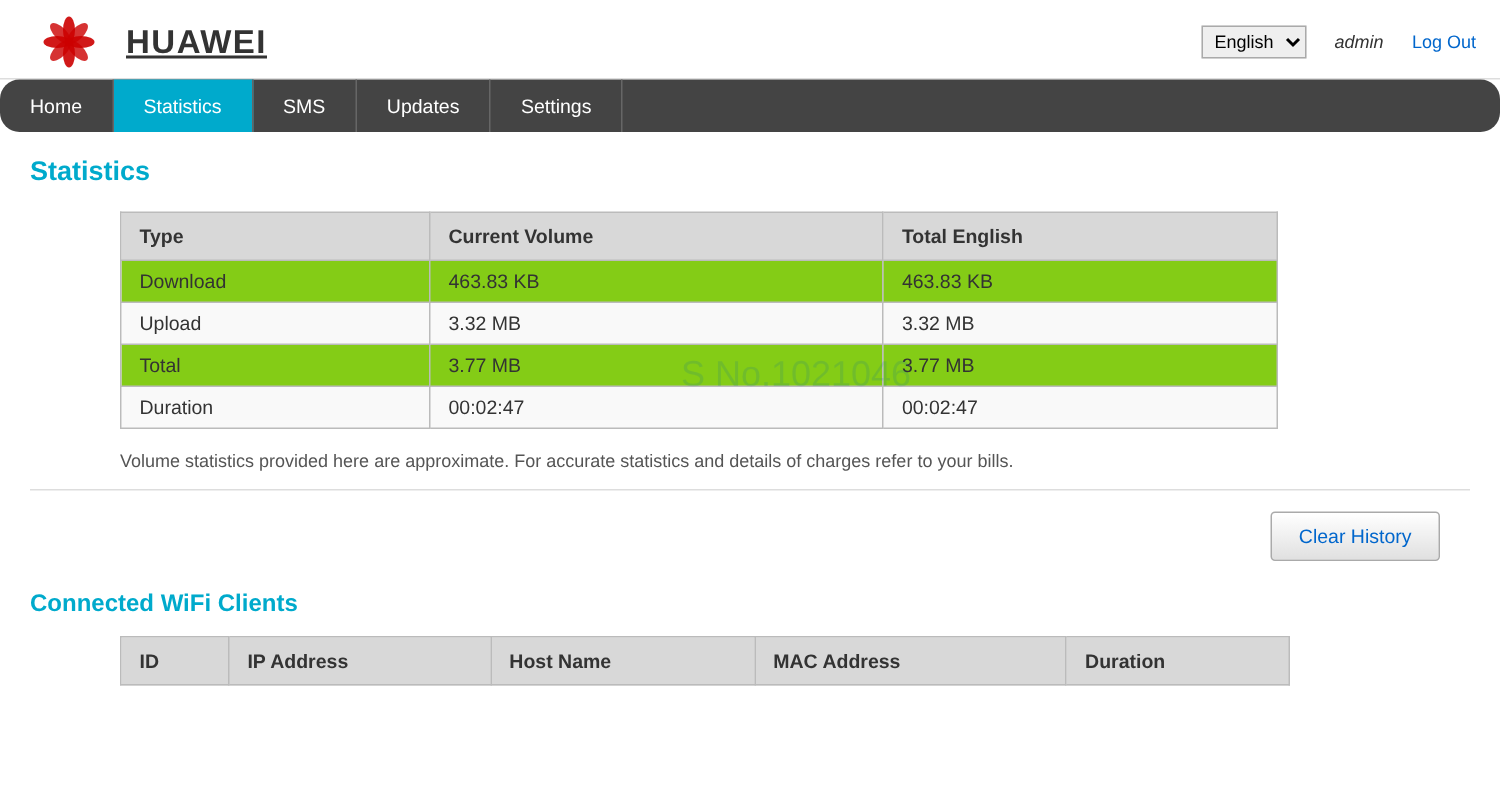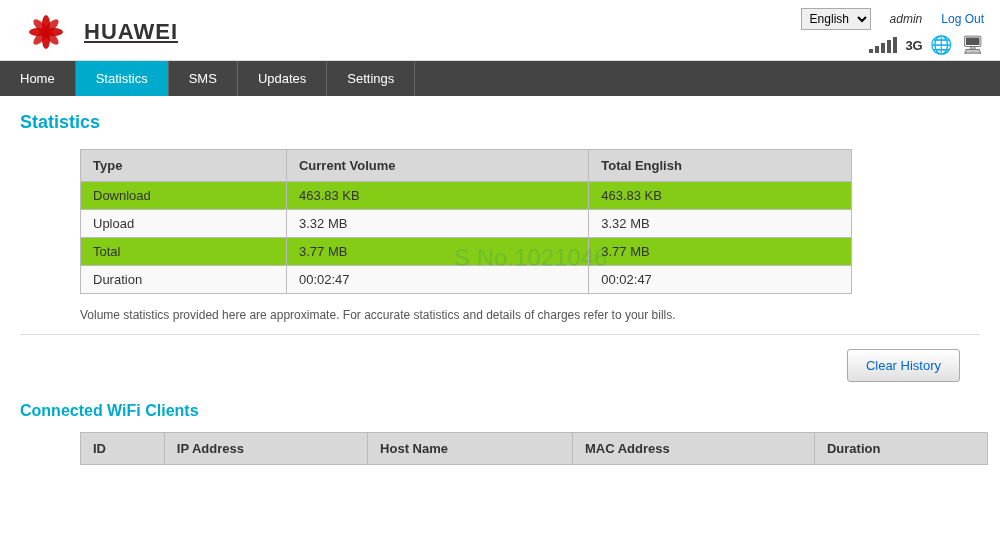--- a/index.html
+++ b/index.html
@@ -20,21 +20,21 @@
     .bar { background: #555; width: 4px; }
     .bar-1 { height: 4px; }
     .bar-2 { height: 7px; }
     .bar-3 { height: 10px; }
     .bar-4 { height: 13px; }
     .bar-5 { height: 16px; }
     .three-g { font-size: 13px; font-weight: bold; color: #333; }
     .globe-icon, .monitor-icon { font-size: 18px; color: #555; }
 
     
-    nav { background: #444; display: flex; align-items: center; }
+    nav { background: #444; display: flex; align-items: center; border-radius: 13px; }
     .nav-item { color: #fff; padding: 10px 20px; font-size: 13px; cursor: pointer; text-decoration: none; display: inline-block; border-right: 1px solid #666; }
     .nav-item:first-child { border-left: none; }
     .nav-item.active { background: #00aacc; color: #fff; }
 
     
     .content { padding: 16px 20px; position: relative; }
     .page-title { font-size: 18px; color: #00aacc; font-weight: bold; margin-bottom: 16px; }
     .section-title { font-size: 16px; color: #00aacc; font-weight: bold; margin-bottom: 12px; }
 
     
@@ -43,21 +43,21 @@
     .stats-table td { border: 1px solid #bbb; padding: 6px 12px; background: #84cc16; }
     .stats-table tr:nth-child(even) td { background: #f9f9f9; }
 
     .note-text { font-size: 12px; color: #555; margin-left: 60px; margin-bottom: 12px; }
     .divider { border: none; border-top: 1px solid #ddd; margin: 10px 0 14px 0; }
 
     .clear-history-row { display: flex; justify-content: flex-end; margin-bottom: 20px; padding-right: 20px; }
     .clear-history-btn { background: linear-gradient(to bottom, #fff, #e0e0e0); border: 1px solid #aaa; padding: 8px 18px; font-size: 13px; color: #06c; cursor: pointer; border-radius: 3px; }
 
     
-    .wifi-table { width: 908px; border-collapse: collapse; margin-left: 60px; }
+    .wifi-table { width: 780px; border-collapse: collapse; margin-left: 60px; }
     .wifi-table th { background: #d8d8d8; border: 1px solid #bbb; padding: 8px 12px; text-align: left; font-weight: bold; }
 
     
     .wm-overlay { position: absolute; top: 148px; left: 50%; transform: translateX(-30%); opacity: 0.15; font-size: 24px; color: #0369a1; pointer-events: none; white-space: nowrap; z-index: 0; }
   </style>
 </head>
 <body>
 
 <div class="header">
   <div class="logo-area">
@@ -78,34 +78,20 @@
     <span class="huawei-text">HUAWEI</span>
   </div>
   <div class="header-right">
     <div class="lang-user-row">
       <select class="lang-select">
         <option>English</option>
         <option>中文</option>
       </select>
       <span class="admin-text">admin</span>
       <a class="logout-link">Log Out</a>
-    </div>
-    <div class="status-icons">
-      <div class="signal-bars">
-        <div class="bar bar-1"></div>
-        <div class="bar bar-2"></div>
-        <div class="bar bar-3"></div>
-        <div class="bar bar-4"></div>
-        <div class="bar bar-5"></div>
-      </div>
-      <span class="three-g">3G</span>
-
-      <span class="globe-icon">🌐</span>
-
-      <span class="monitor-icon">🖥</span>
     </div>
   </div>
 </div>
 
 <nav>
   <a class="nav-item">Home</a>
   <a class="nav-item active">Statistics</a>
   <a class="nav-item">SMS</a>
   <a class="nav-item">Updates</a>
   <a class="nav-item">Settings</a>

